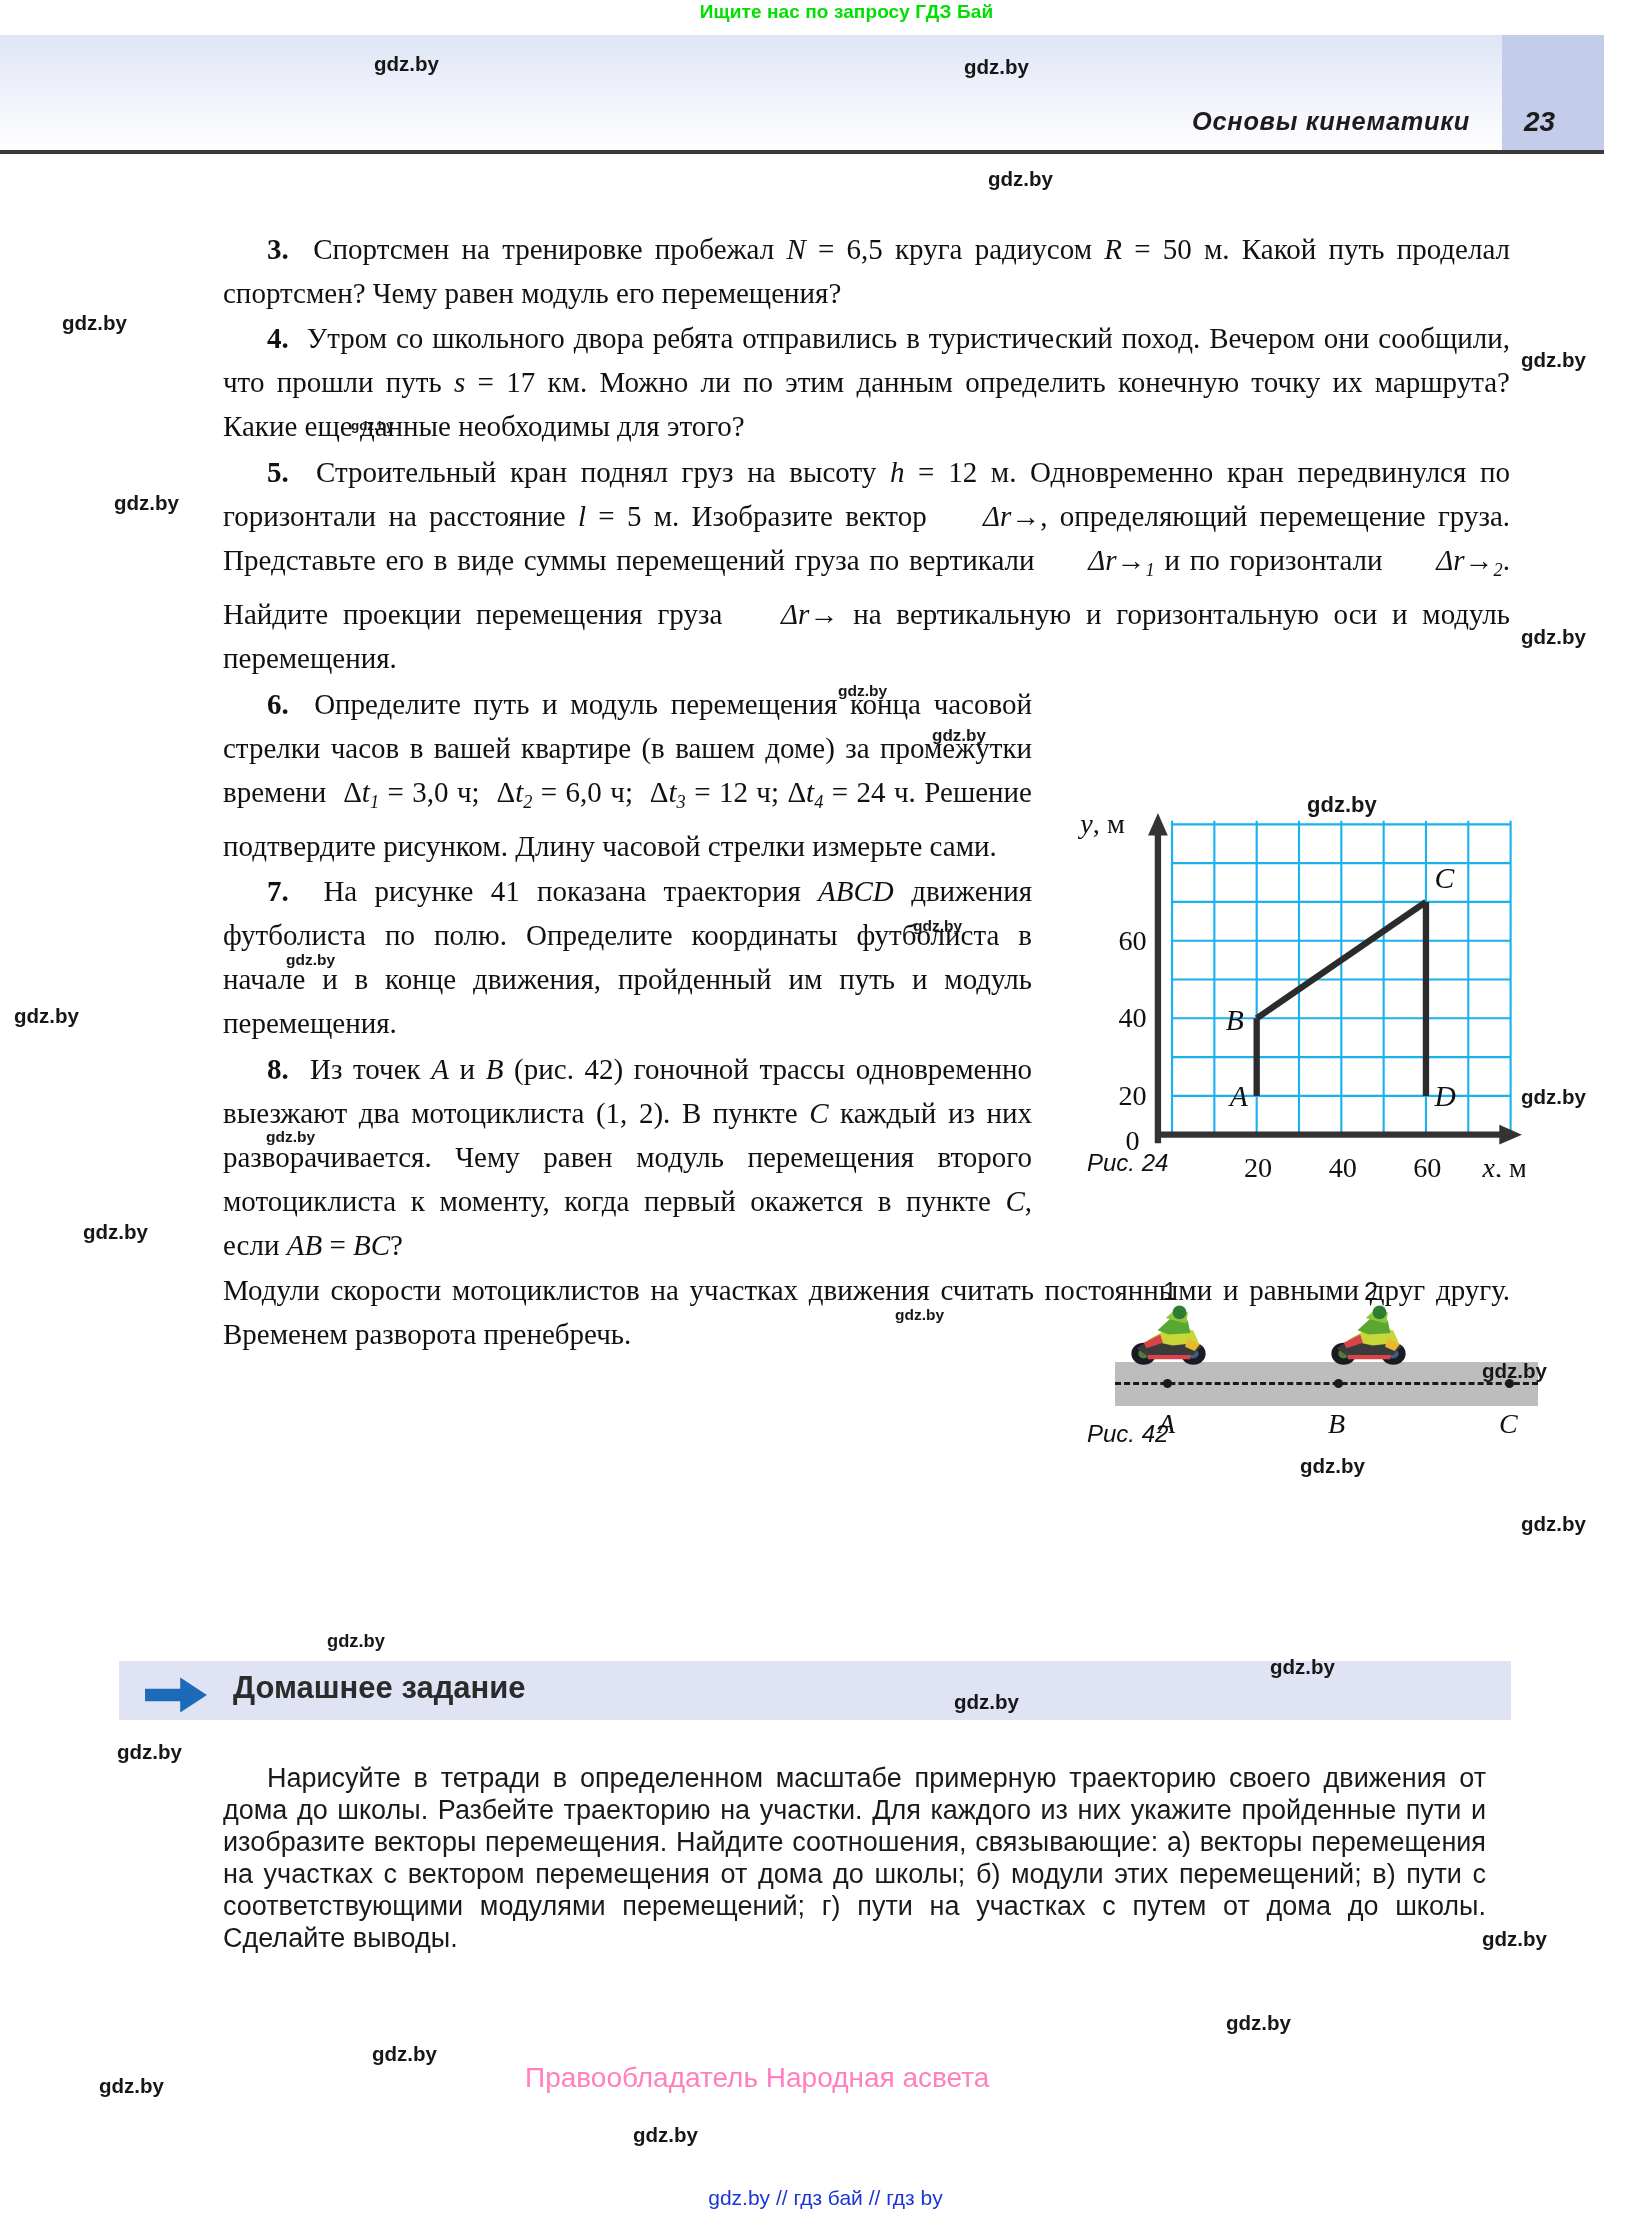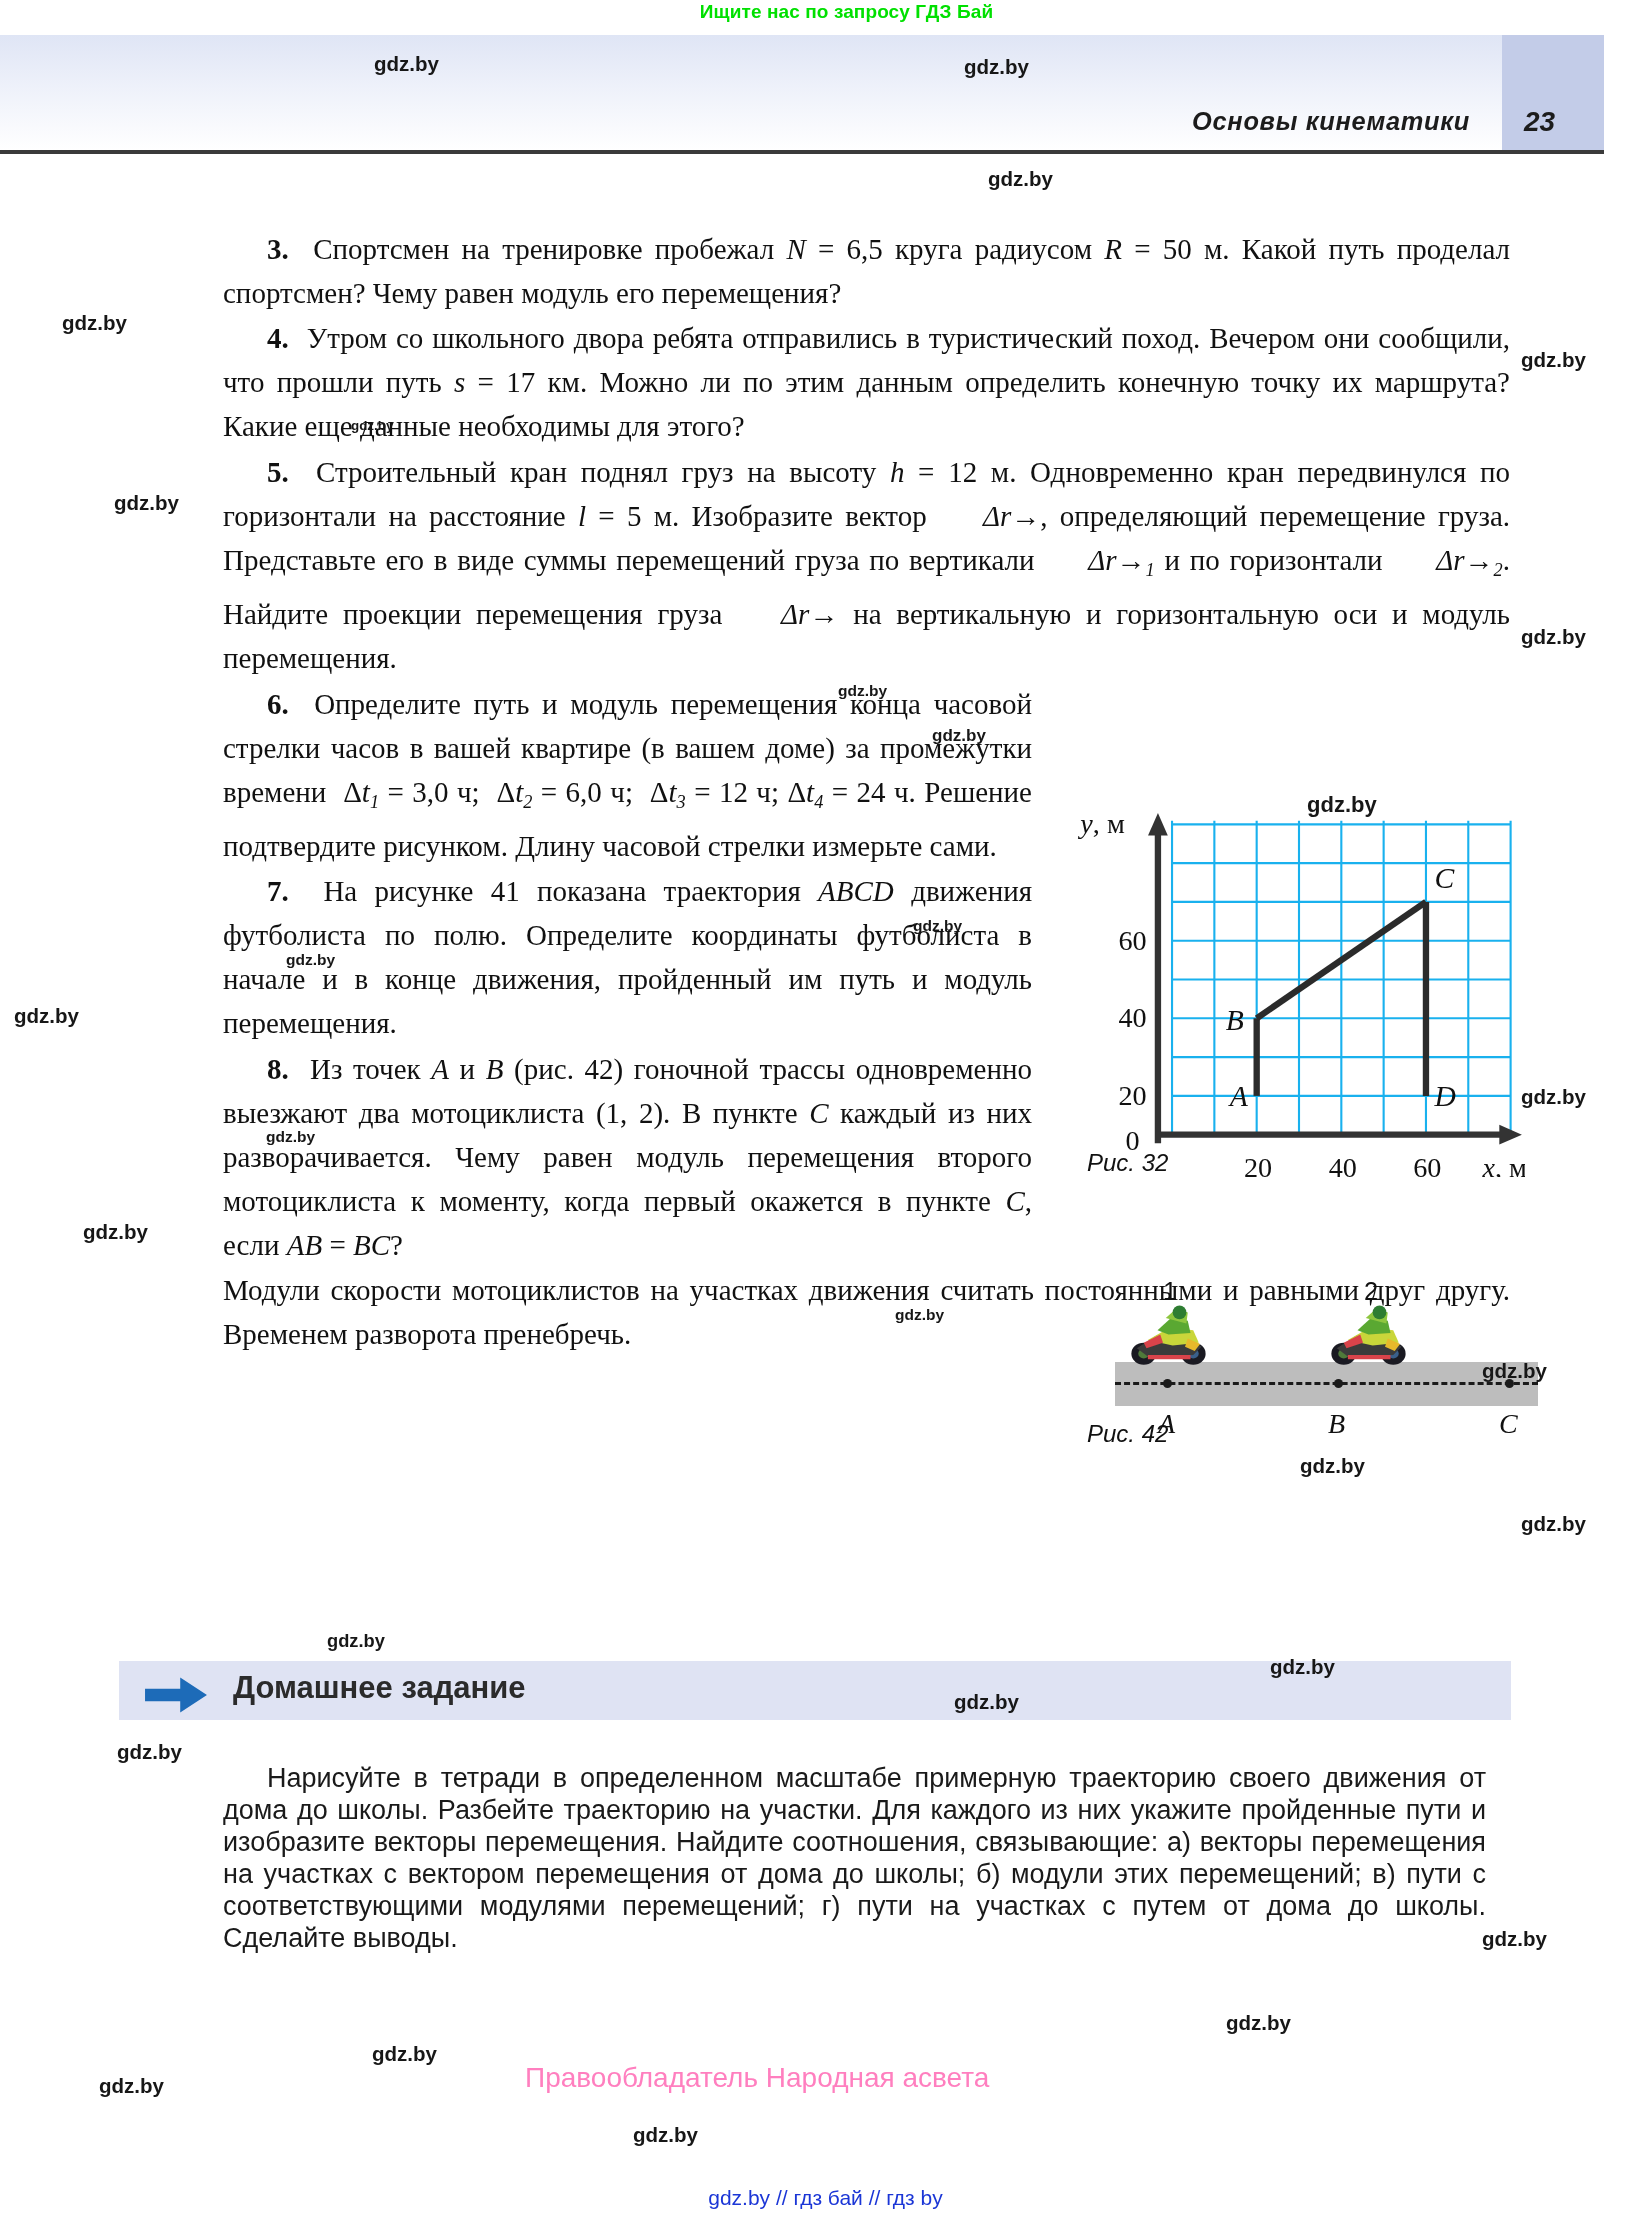--- a/index.html
+++ b/index.html
@@ -245,21 +245,21 @@
       <text x="580" y="560" font-style="italic">x<tspan font-style="normal">, м</tspan></text>
     </g>
 
     <g font-family="Liberation Serif, serif" font-style="italic" font-size="42" fill="#111">
       <text x="222" y="460">A</text>
       <text x="216" y="352">B</text>
       <text x="512" y="150">C</text>
       <text x="512" y="460">D</text>
     </g>
   </svg>
-  <div class="cap">Рис. 32</div>
+  <div class="cap">Рис. 24</div>
 </div>
 
 <div id="fig42">
   <div class="road"></div>
   <div class="road-dash"></div>
 
   <div class="pt-dot" style="left:90px"></div>
   <div class="pt-dot" style="left:261px"></div>
   <div class="pt-dot" style="left:432px"></div>
 

